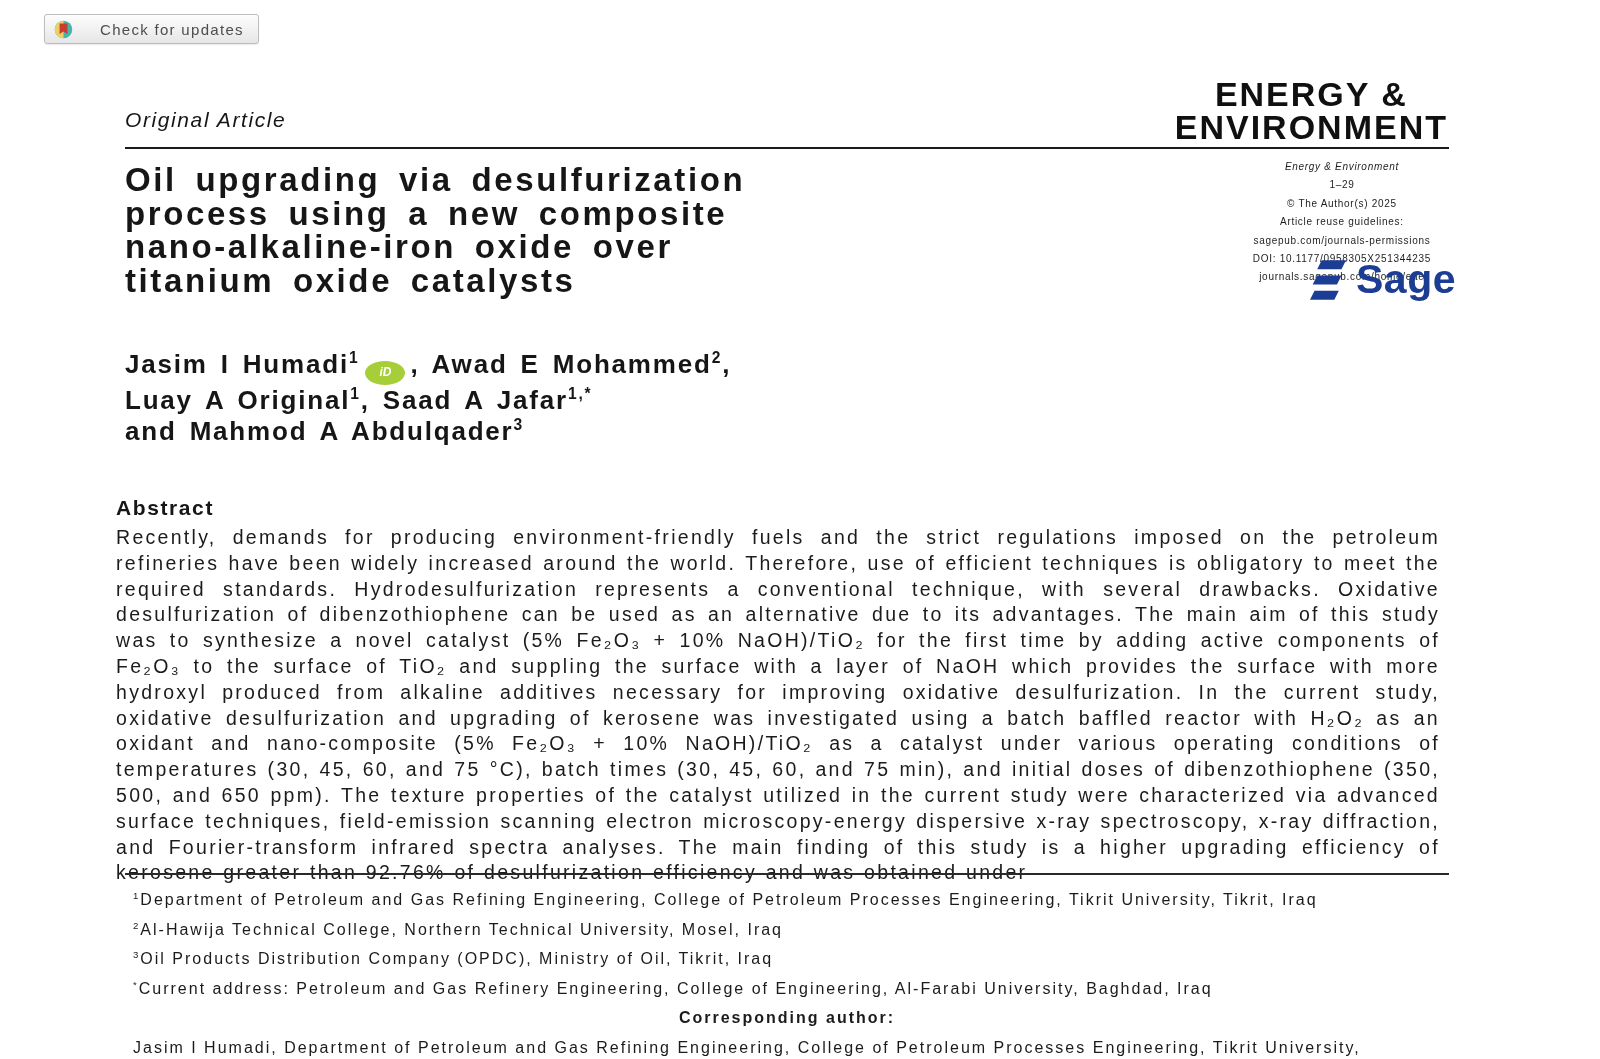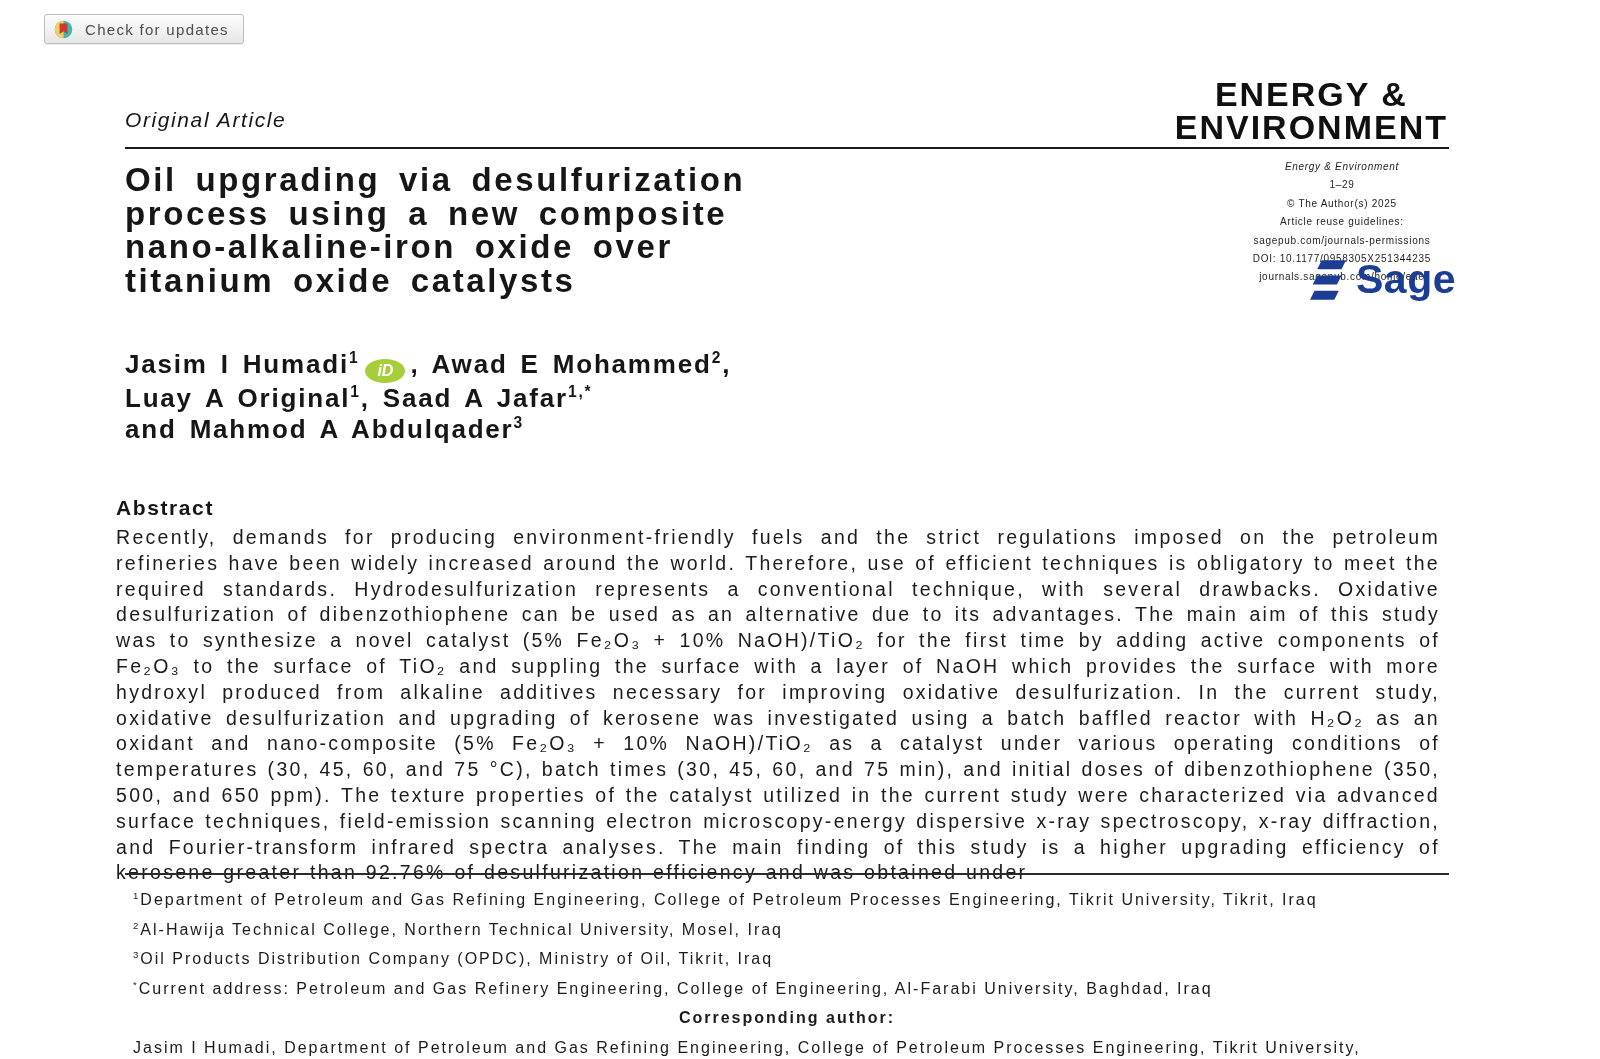--- a/index.html
+++ b/index.html
@@ -15,21 +15,21 @@
   body{
     width:1600px;height:1059px;position:relative;overflow:hidden;
     background:#ffffff;color:var(--ink);
     font-family:"Liberation Sans","DejaVu Sans",sans-serif;
   }
   sup{font-size:60%;line-height:0;}
 
   
   .check-btn{
     position:absolute;left:44px;top:14px;height:30px;
-    display:flex;align-items:center;gap:11px;padding:0 14px 0 8px;
+    display:flex;align-items:center;gap:26px;padding:0 14px 0 8px;
     border:1px solid #bdbdbd;border-radius:3px;
     background:linear-gradient(#fdfdfd,#e6e6e6);
     box-shadow:0 1px 1px rgba(0,0,0,.08);
     font-size:15px;color:#4d4d4d;letter-spacing:1.3px;cursor:pointer;
   }
 
   
   .article-type{position:absolute;left:125px;top:108px;font-style:italic;font-size:21px;letter-spacing:1.6px;}
   .top-rule{position:absolute;left:125px;top:147px;width:1324px;height:2px;background:#1a1a1a;}
   .journal-name{
@@ -52,21 +52,21 @@
   }
   .authors{
     position:absolute;left:125px;top:349px;width:1000px;
     font-size:26px;font-weight:bold;line-height:31.5px;
     letter-spacing:1.8px;word-spacing:4px;
   }
   .orcid-badge{
     display:inline-flex;align-items:center;justify-content:center;
     width:40px;height:24px;border-radius:50%;
     background:var(--orcid);color:#fff;
-    font-size:16px;font-weight:bold;font-style:italic;letter-spacing:0;
+    font-size:12px;font-weight:bold;font-style:italic;letter-spacing:0;
     margin:0 5px 0 6px;vertical-align:-3px;cursor:pointer;
   }
 
   
   .abstract{position:absolute;left:116px;top:496px;width:1324px;}
   .abstract-h{font-weight:bold;font-size:21px;letter-spacing:1.6px;}
   .abstract-p{
     margin:5px 0 0;text-align:justify;
     font-size:19.5px;line-height:25.8px;letter-spacing:2.3px;word-spacing:1px;color:#1b1b1b;
   }

